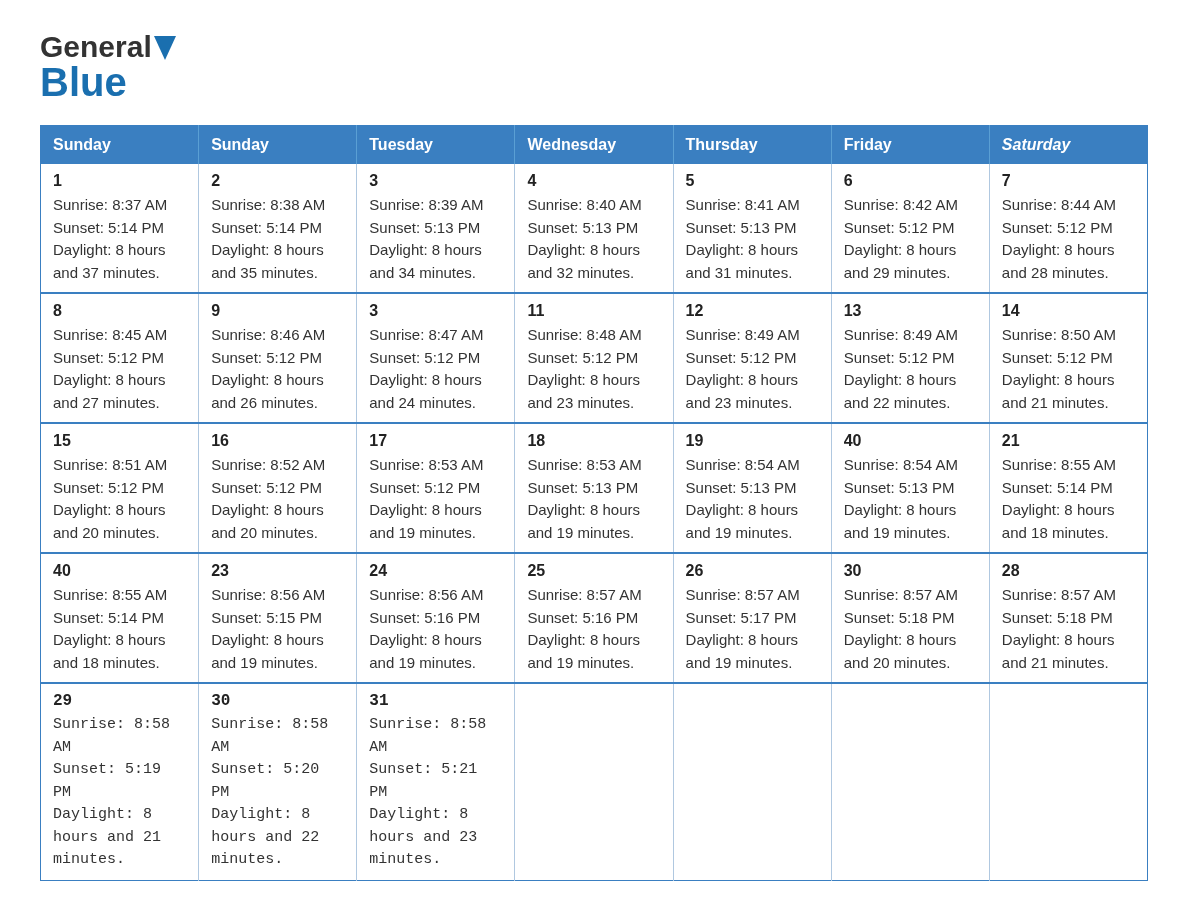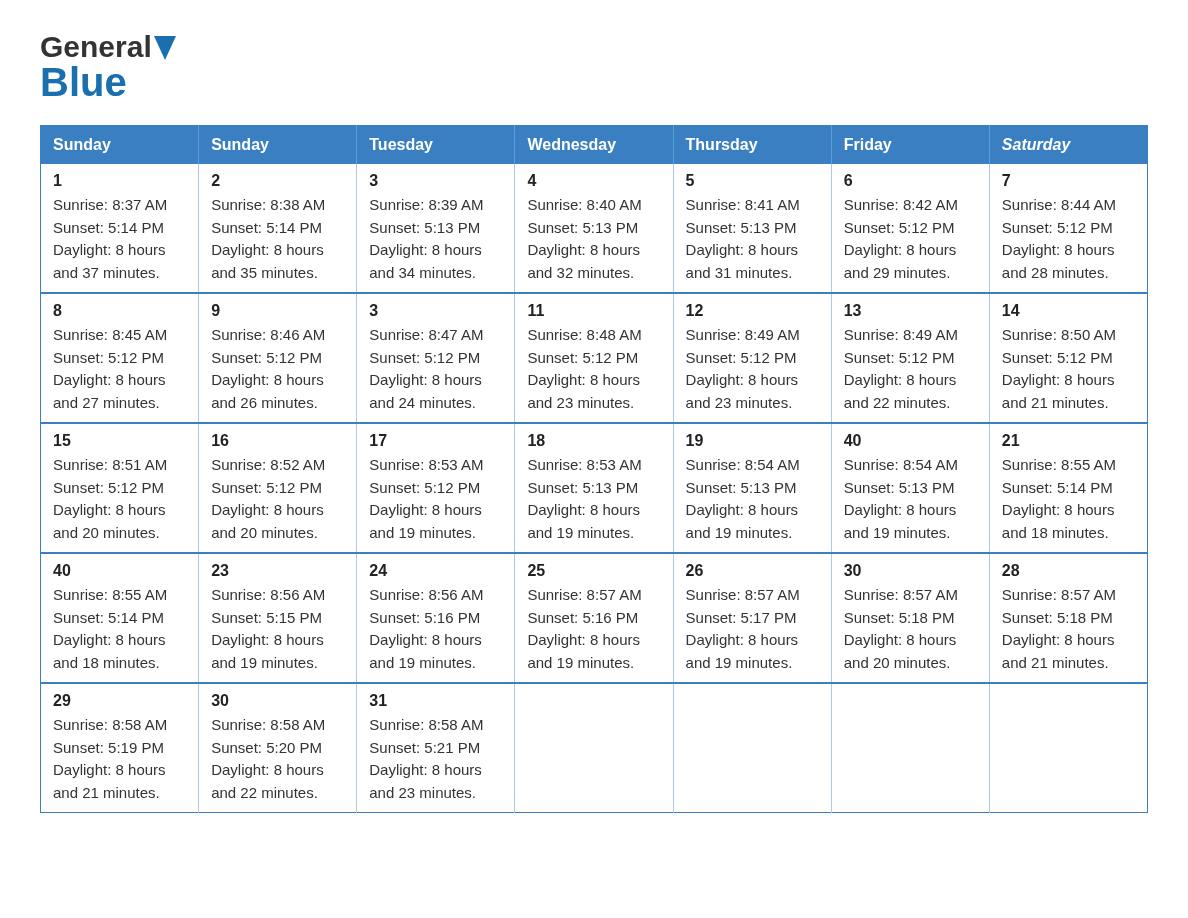--- a/index.html
+++ b/index.html
@@ -53,21 +53,21 @@
       vertical-align: top;
       padding: 8px 12px;
       border-right: 1px solid #b0c8e0;
       border-bottom: 2px solid #3a7fc1;
       font-size: 13.5px;
       color: #222;
       width: calc(100% / 7);
       min-height: 100px;
     }
     .calendar td:last-child { border-right: none; }
-    .calendar tr:last-child td { border-bottom: none; }
+    .calendar tr:last-child td { border-bottom: none; font-family: Liberation Mono, monospace; }
     .day-num {
       font-size: 16px;
       font-weight: bold;
       display: block;
       margin-bottom: 4px;
     }
     .day-info {
       font-size: 15px;
       color: #333;
       line-height: 1.5;

